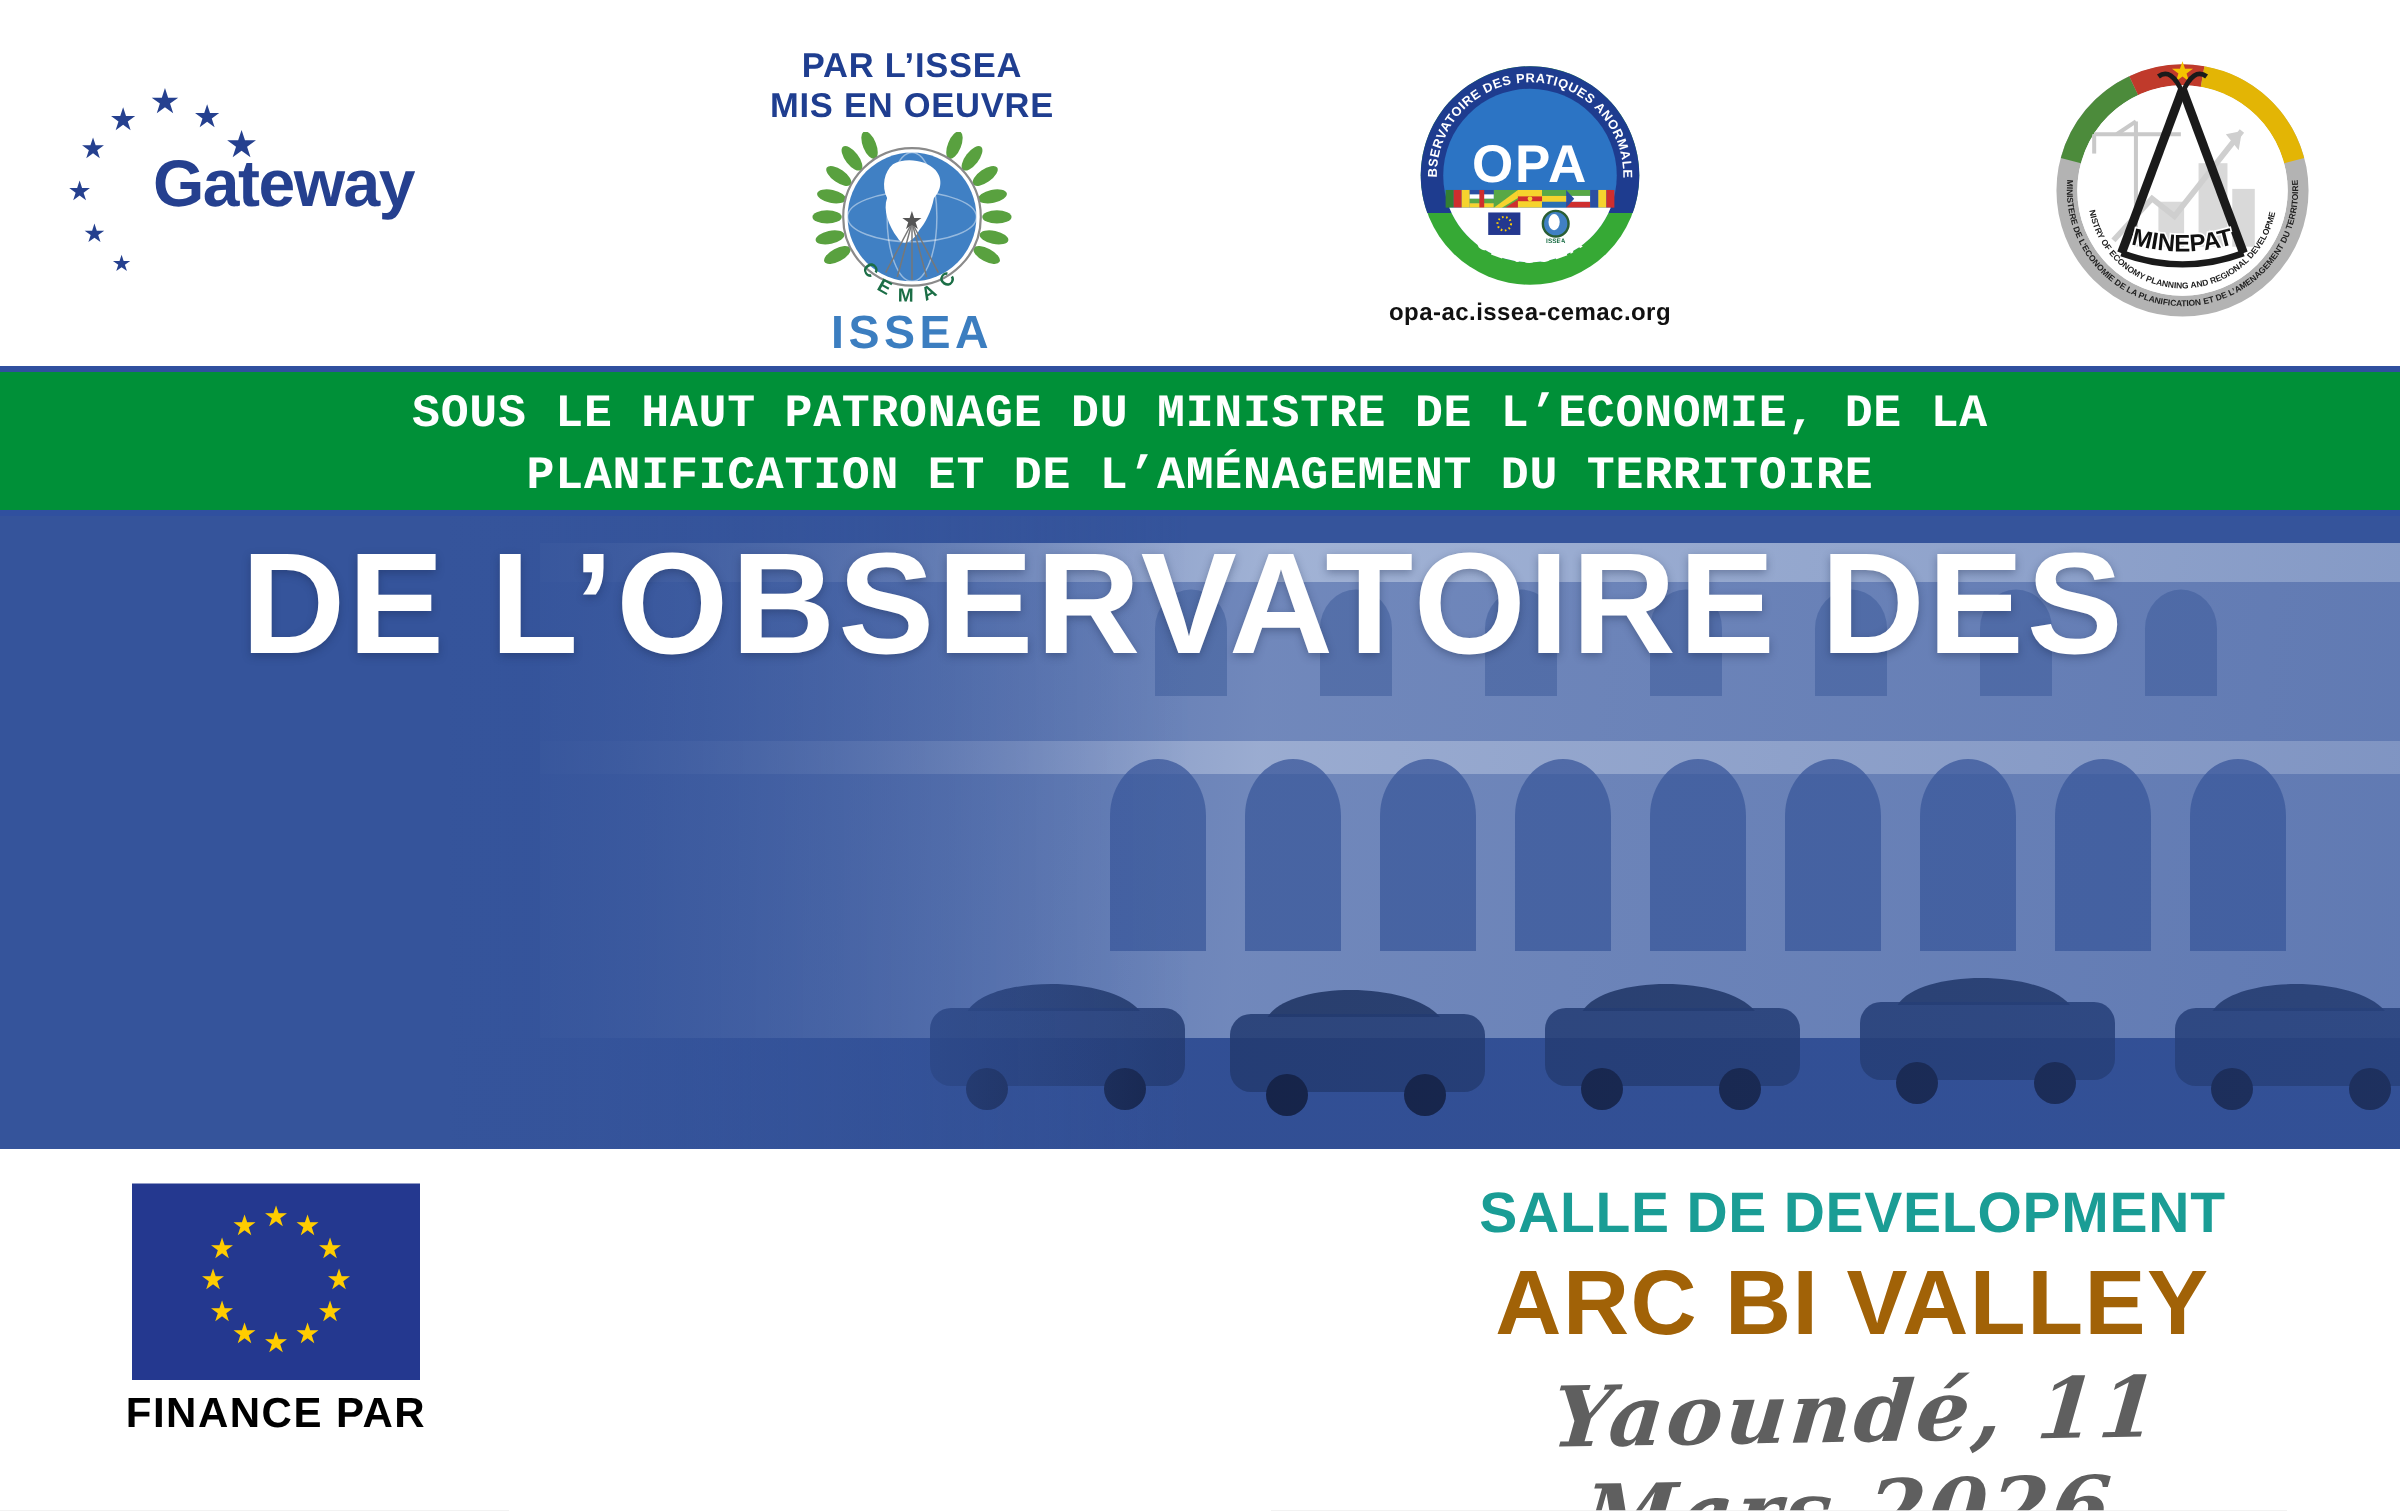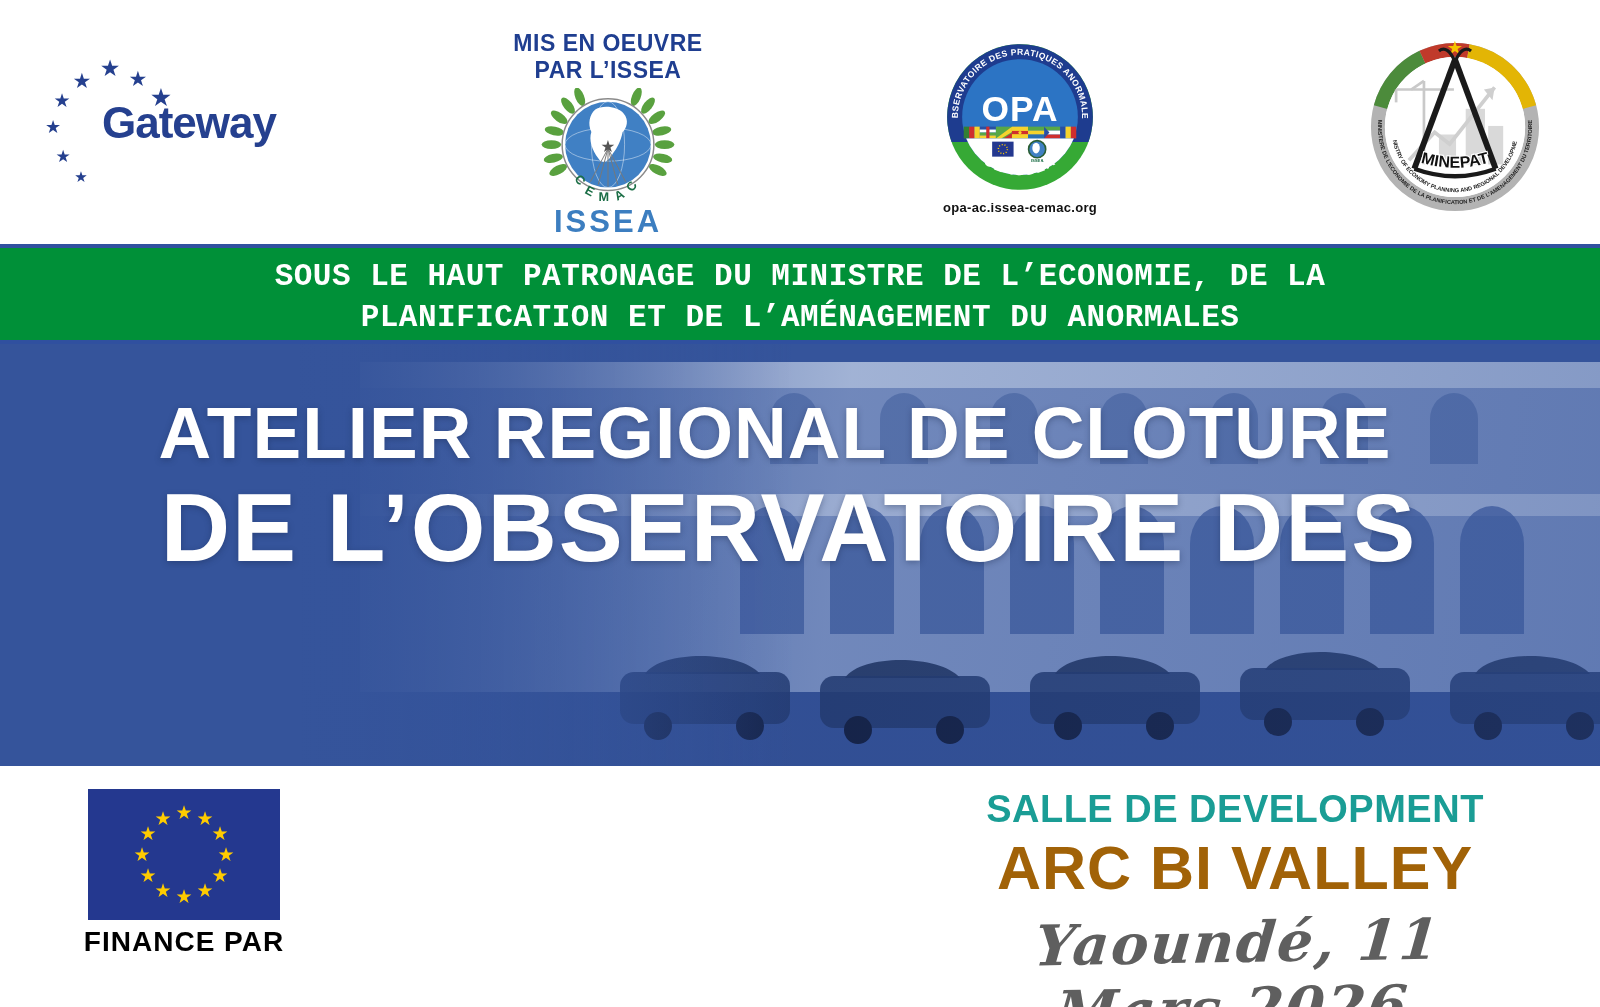--- a/index.html
+++ b/index.html
@@ -16,21 +16,21 @@
            font-size:44px;line-height:0.95;letter-spacing:-1px;}
 
   
   .issea-block{position:absolute;left:478px;top:30px;width:260px;text-align:center;}
   .issea-caption{color:#1F3E90;font-weight:bold;font-size:23px;line-height:1.18;letter-spacing:0.5px;}
   .issea-svg{display:block;margin:4px auto 0 auto;}
   .issea-name{color:#3C7EC0;font-weight:bold;font-size:31px;letter-spacing:3px;margin-top:-6px;}
 
   
   .opa-block{position:absolute;left:915px;top:42px;width:210px;text-align:center;}
-  .opa-site{color:#111111;font-weight:bold;font-size:13px;margin-top:8px;letter-spacing:0.3px;}
+  .opa-site{color:#111111;font-weight:bold;font-size:16px;margin-top:8px;letter-spacing:0.3px;}
 
   
   .minepat-block{position:absolute;left:1362px;top:36px;width:190px;}
 
   
   .green-band{position:absolute;left:0;top:244px;width:1600px;height:100px;background:#009038;
               border-top:4px solid #30509F;border-bottom:4px solid #30509F;box-sizing:border-box;
               text-align:center;color:#ffffff;font-weight:bold;font-family:Liberation Mono, monospace;}
   .green-band .l1{font-size:31px;letter-spacing:0.5px;margin-top:11px;}
   .green-band .l2{font-size:31px;letter-spacing:0.5px;margin-top:6px;}
@@ -77,22 +77,22 @@
       <span class="gg-star" style="left:5px;top:71px;font-size:18px;">★</span>
       <span class="gg-star" style="left:15px;top:100px;font-size:17px;">★</span>
       <span class="gg-star" style="left:33px;top:120px;font-size:15px;">★</span>
       <div class="gg-text">
         <div>Gateway</div>
       </div>
     </div>
 
     <div class="issea-block">
       <div class="issea-caption">
+        <div>PAR L’ISSEA</div>
         <div>MIS EN OEUVRE</div>
-        <div>PAR L’ISSEA</div>
       </div>
       <svg class="issea-svg" width="150" height="122" viewBox="0 0 150 125">
         <g fill="#59a13f">
           <ellipse cx="25" cy="30" rx="4.5" ry="10" transform="rotate(-55 25 30)"></ellipse>
           <ellipse cx="20" cy="44" rx="4.5" ry="10" transform="rotate(-78 20 44)"></ellipse>
           <ellipse cx="17" cy="58" rx="4.5" ry="10" transform="rotate(-90 17 58)"></ellipse>
           <ellipse cx="19" cy="72" rx="4.5" ry="10" transform="rotate(-102 19 72)"></ellipse>
           <ellipse cx="24" cy="84" rx="4.5" ry="10" transform="rotate(-118 24 84)"></ellipse>
           <ellipse cx="34" cy="18" rx="4.5" ry="10" transform="rotate(-38 34 18)"></ellipse>
           <ellipse cx="46" cy="9" rx="4.5" ry="10" transform="rotate(-22 46 9)"></ellipse>
@@ -234,21 +234,21 @@
         <path id="mpEN" d="M26.9,97.2 A59,59 0 0 0 143.1,97.2" fill="none"></path>
         <text font-size="5.3" font-weight="bold" fill="#222222">
           <textPath href="#mpEN" startOffset="50%" text-anchor="middle">MINISTRY OF ECONOMY PLANNING AND REGIONAL DEVELOPMENT</textPath>
         </text>
       </svg>
     </div>
   </div>
 
   <div class="green-band">
     <div class="l1">SOUS LE HAUT PATRONAGE DU MINISTRE DE L’ECONOMIE, DE LA</div>
-    <div class="l2">PLANIFICATION ET DE L’AMÉNAGEMENT DU ANORMALES</div>
+    <div class="l2">PLANIFICATION ET DE L’AMÉNAGEMENT DU TERRITOIRE</div>
   </div>
 
   <div class="blue-band">
     <svg class="photo" width="1300" height="422" viewBox="0 0 1300 422">
       <defs>
         <linearGradient id="fadeL" x1="0" y1="0" x2="1" y2="0">
           <stop offset="0" stop-color="#35549B"></stop>
           <stop offset="0.38" stop-color="#35549B" stop-opacity="0"></stop>
         </linearGradient>
       </defs>
@@ -305,21 +305,20 @@
           <path d="M25,30 C40,6 120,6 140,30 Z" fill="#16284f" opacity="0.85"></path>
           <rect x="0" y="28" width="170" height="52" rx="14" fill="#1d3263" opacity="0.85"></rect>
           <circle cx="38" cy="82" r="14" fill="#0c1530"></circle>
             <circle cx="130" cy="82" r="14" fill="#0c1530"></circle>
         </g>
       </g>
       <rect width="1300" height="422" fill="url(#fadeL)"></rect>
     </svg>
     <div class="blue-overlay"></div>
     <div class="title-wrap">
-      <div class="title-l1">ATELIER REGIONAL DE CLOTURE</div>
       <div class="title-l2">DE L’OBSERVATOIRE DES</div>
     </div>
 
   </div>
 
   <div class="footer">
     <div class="eu-flag">
       <span class="eu-s" style="left:96px;top:23px;">★</span>
       <span class="eu-s" style="left:117px;top:29px;">★</span>
       <span class="eu-s" style="left:132px;top:44px;">★</span>

